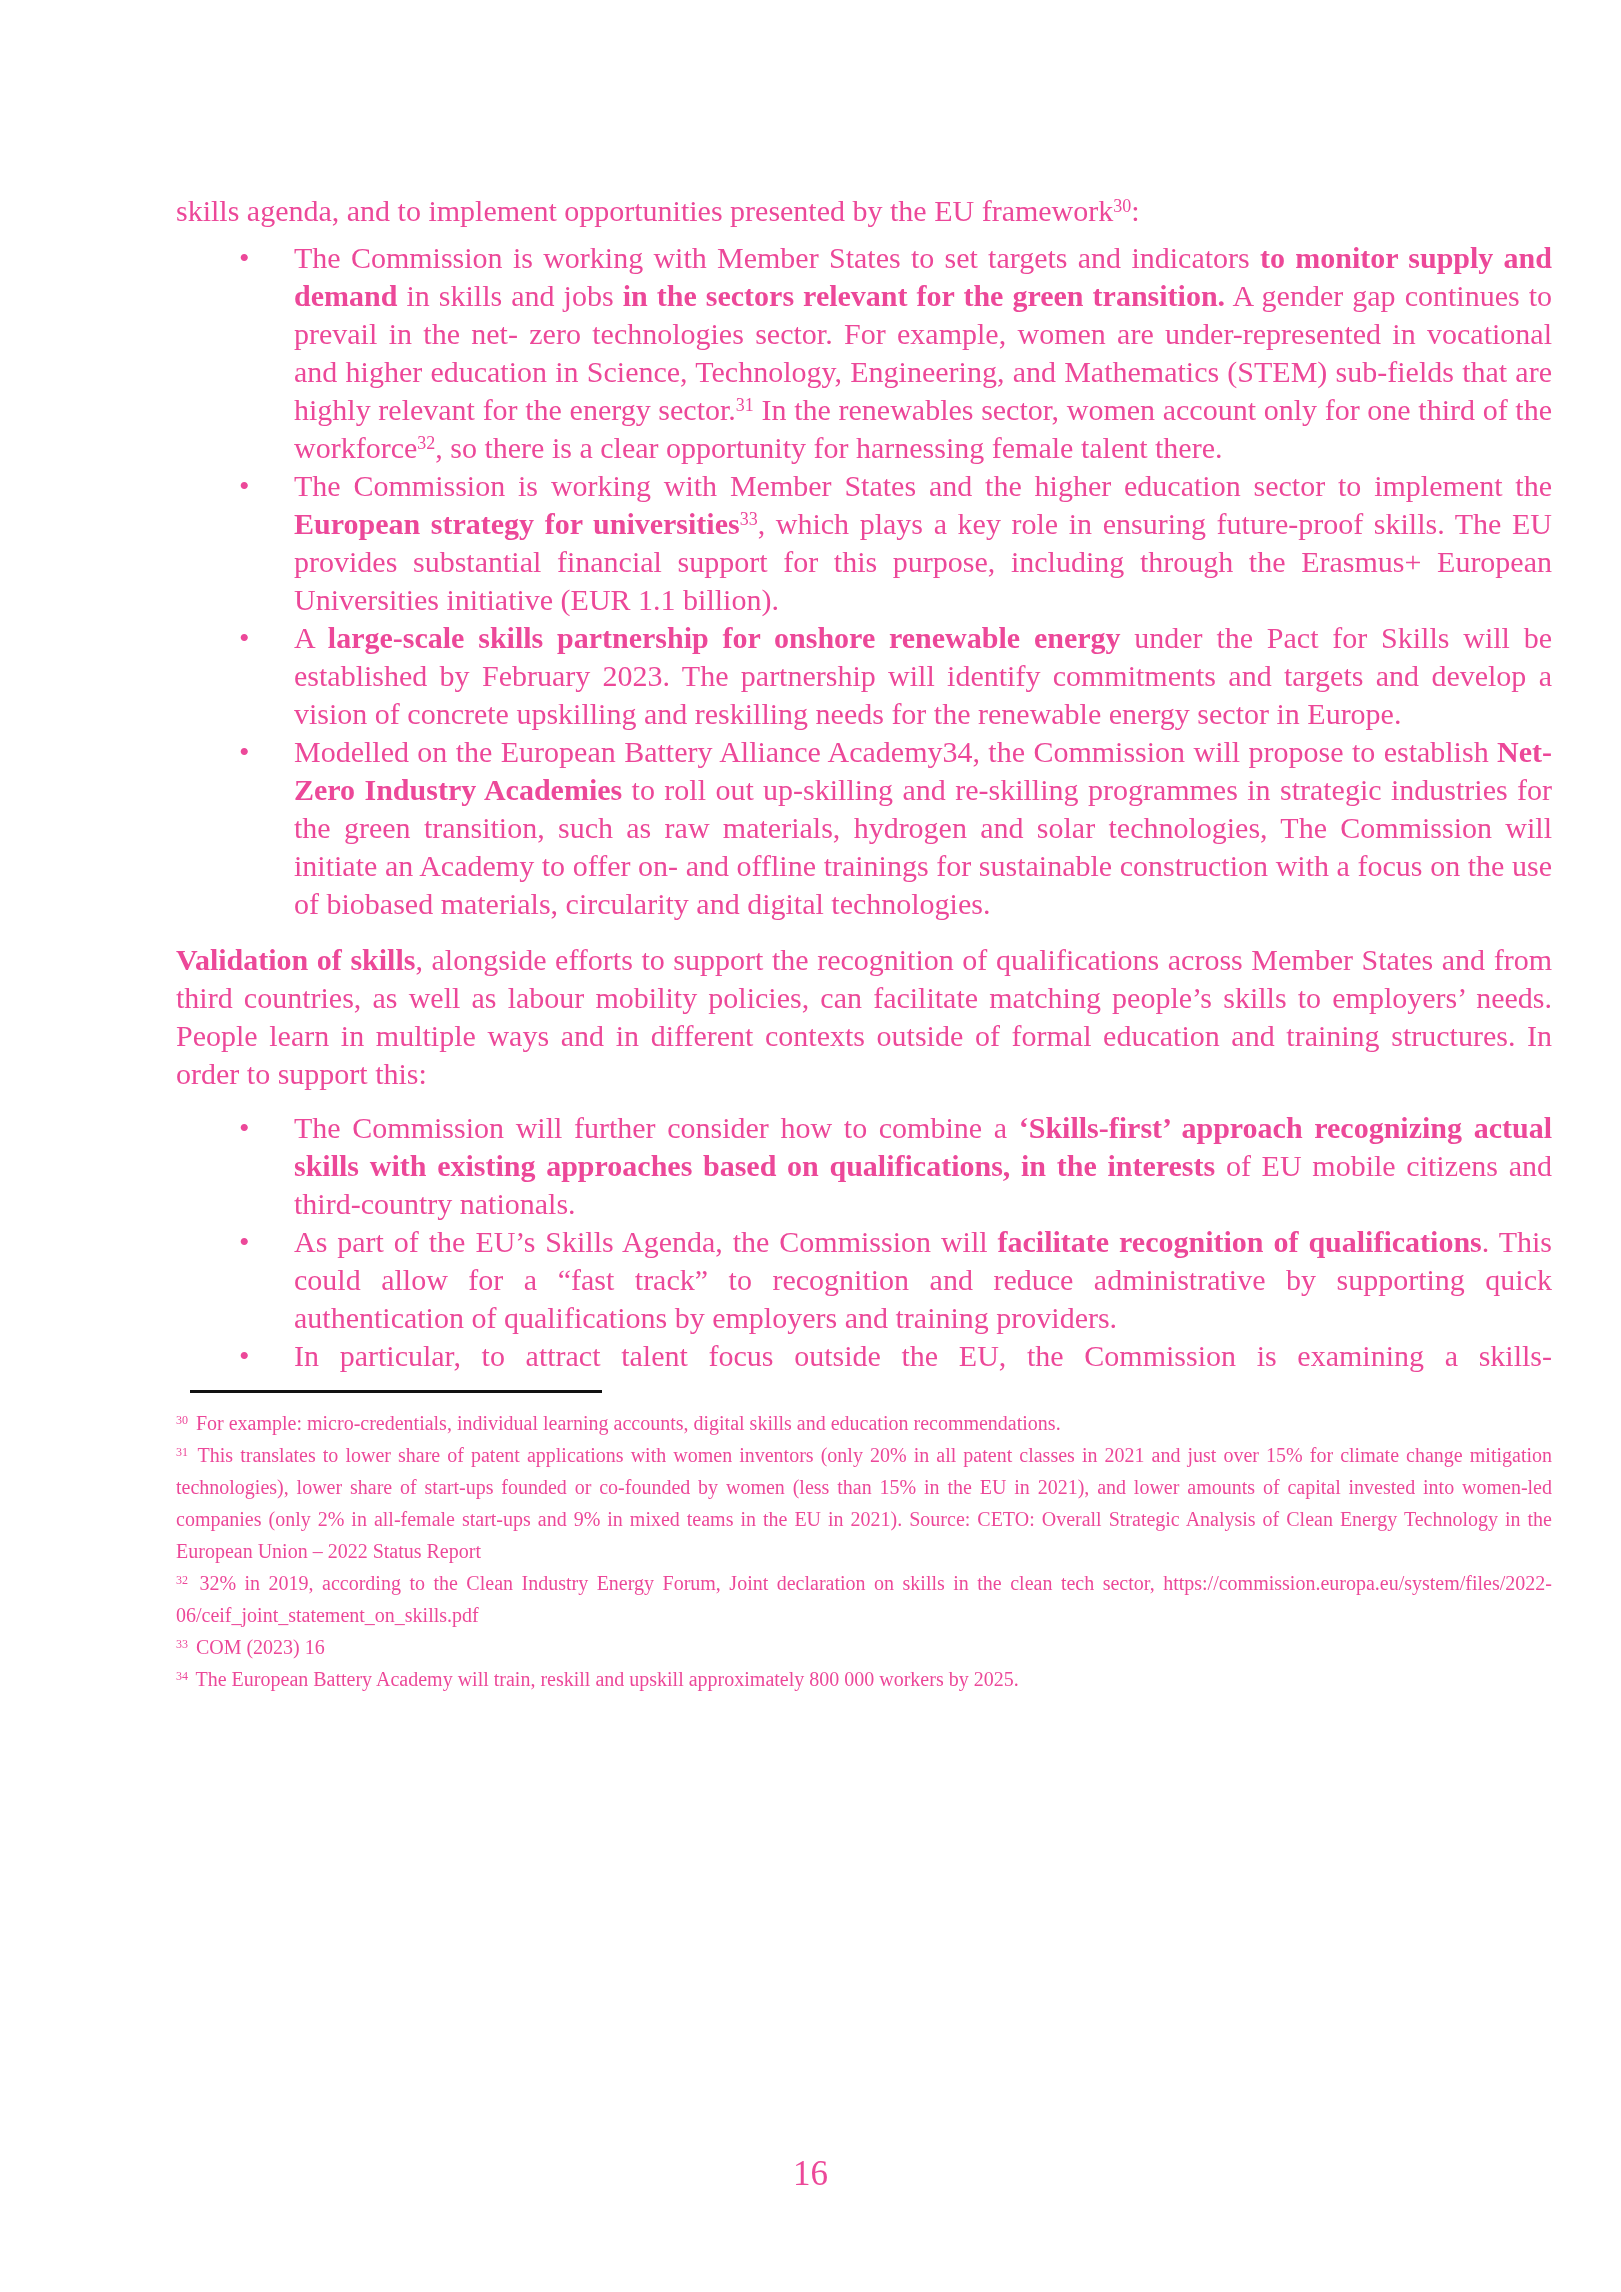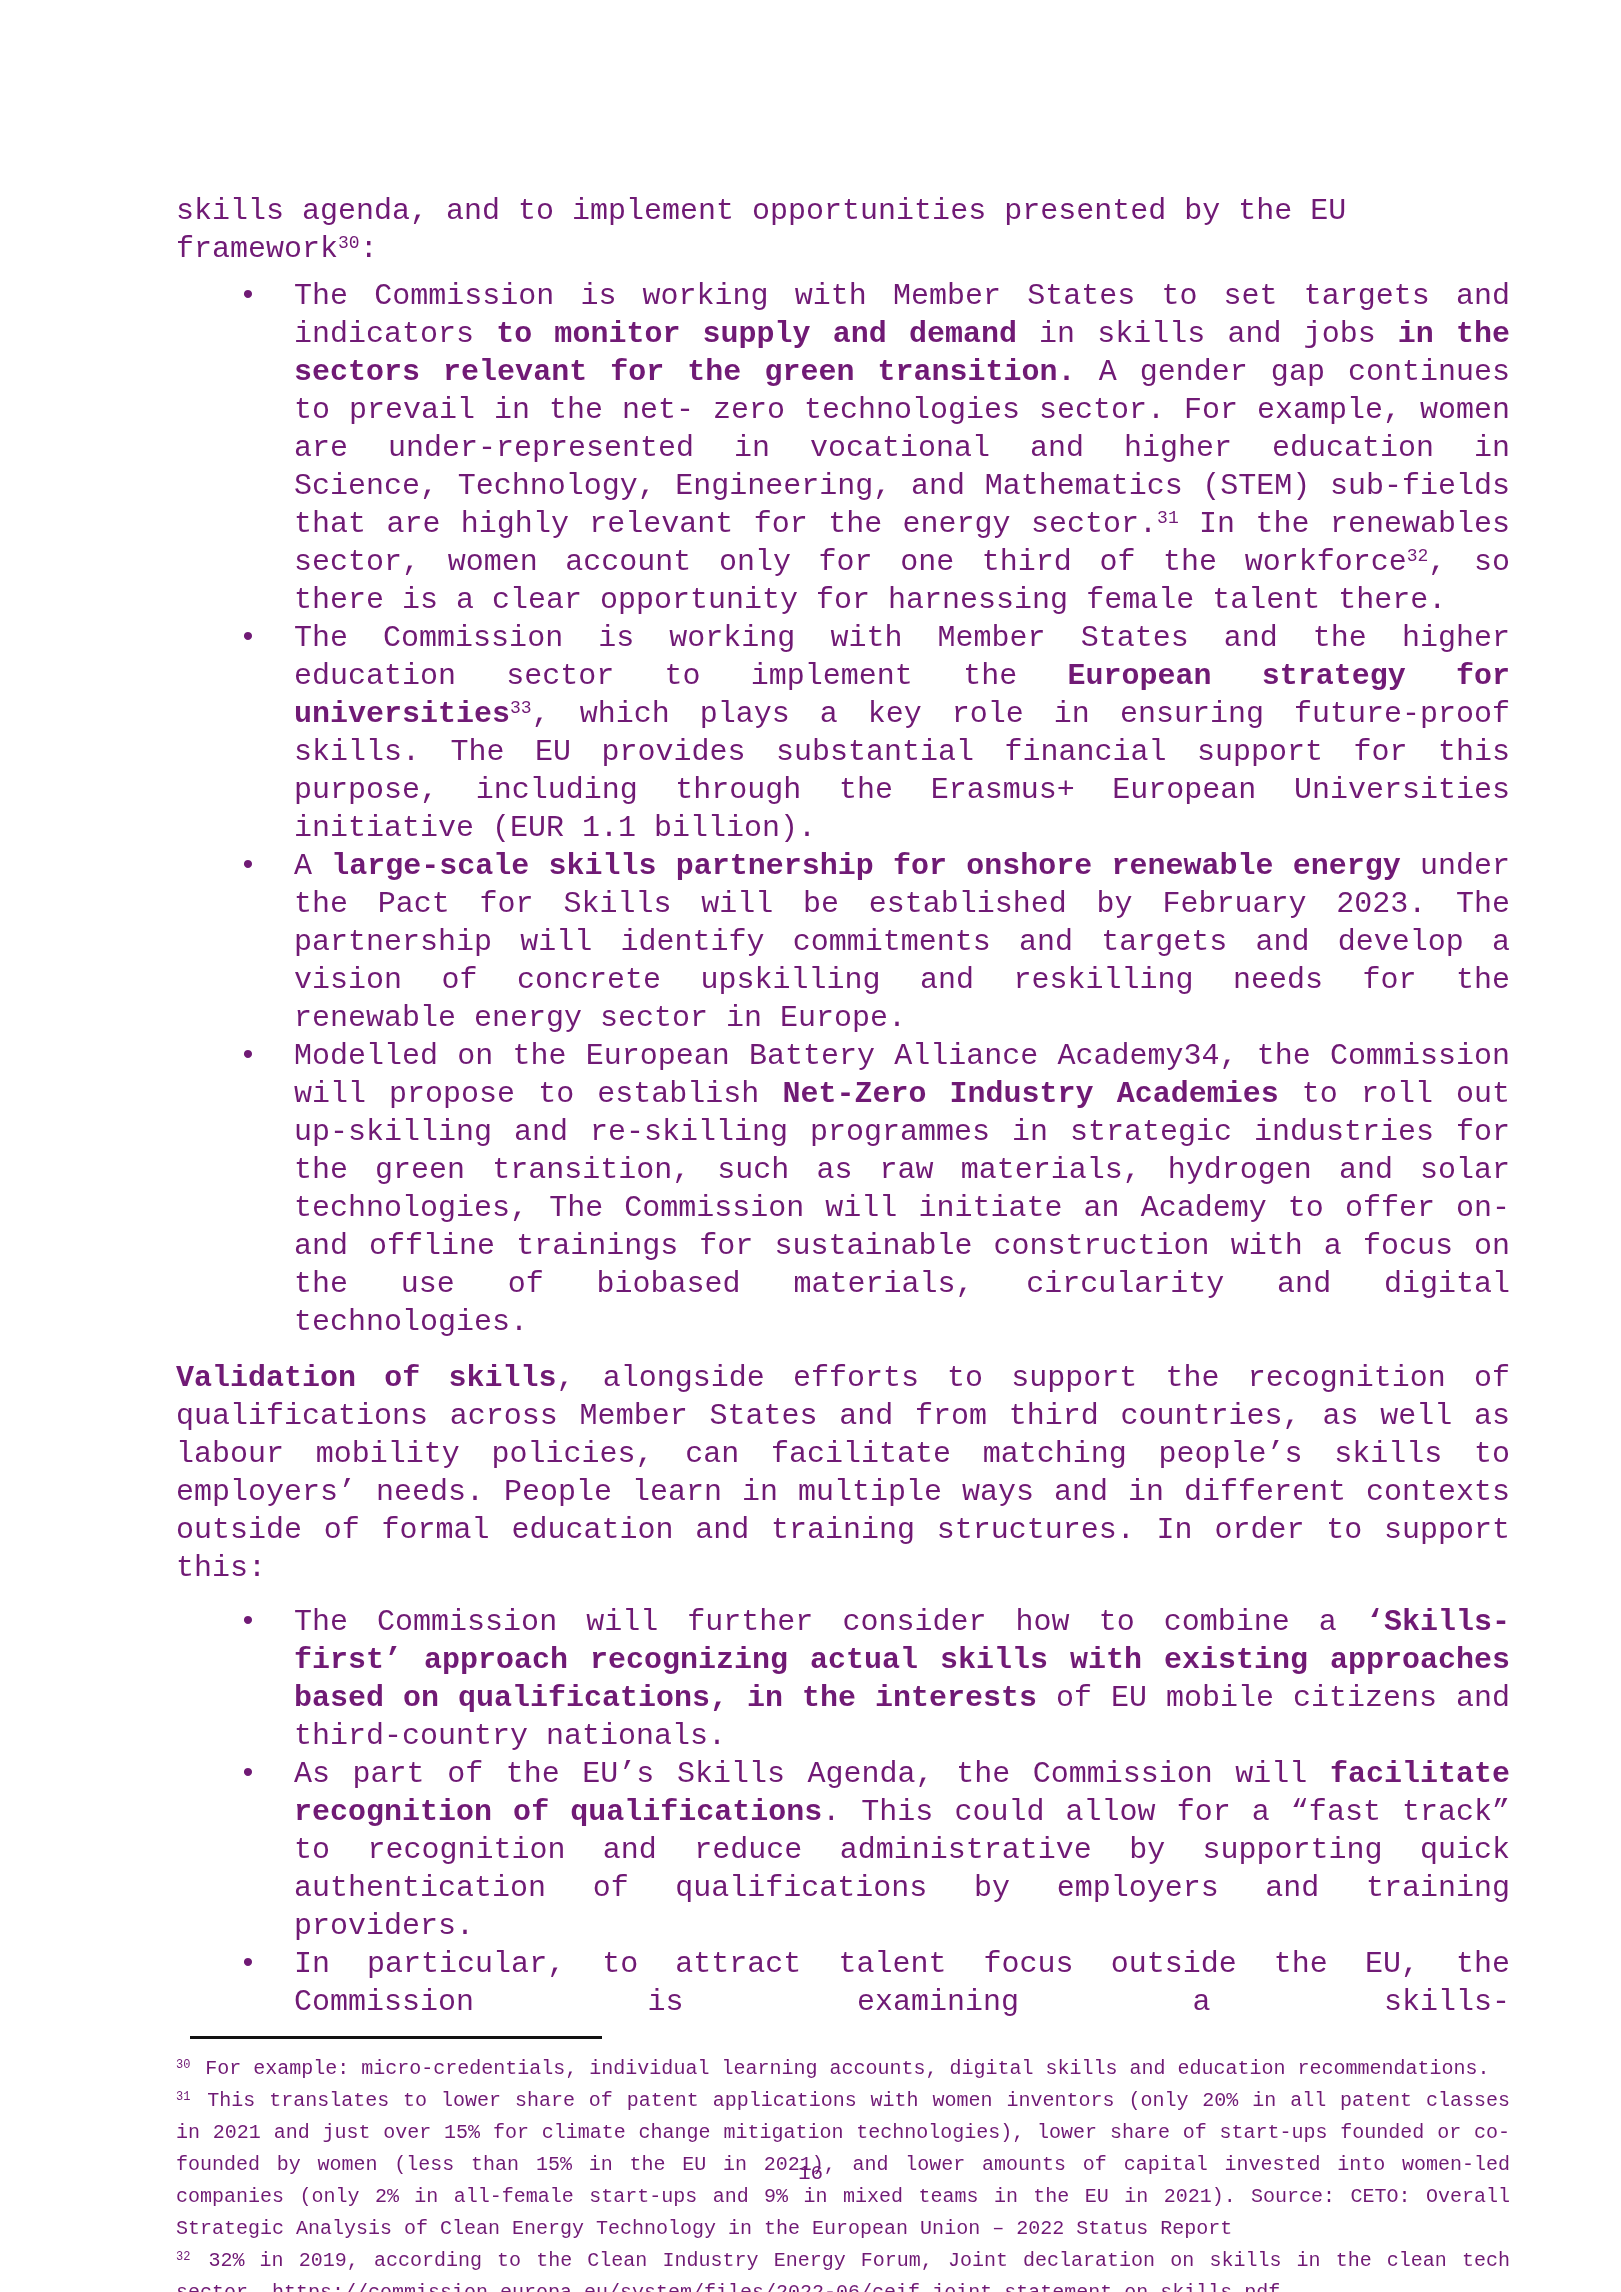--- a/index.html
+++ b/index.html
@@ -6,25 +6,25 @@
     margin: 0;
     padding: 0;
     background: #ffffff;
   }
   .page {
     position: relative;
     width: 1621px;
     height: 2293px;
     box-sizing: border-box;
     background: #ffffff;
-    color: #701a75;
-    font-family: Liberation Mono, monospace;
+    color: #ec4899;
+    font-family: Liberation Serif, serif;
     font-size: 30px;
     line-height: 38px;
-    padding: 192px 111px 0 176px;
+    padding: 192px 69px 0 176px;
     overflow: hidden;
     text-align: justify;
   }
   .intro {
     margin: 0;
     text-align: left;
   }
   ul.blist {
     list-style: none;
     margin: 9px 0 0 0;
@@ -70,21 +70,21 @@
     line-height: 32px;
     text-align: justify;
   }
   .footnotes p.fn sup { margin-right: 2.9px; }
   .page-number {
     position: absolute;
     left: 0;
     right: 0;
     top: 2156px;
     text-align: center;
-    font-size: 21px;
+    font-size: 35px;
     line-height: 35px;
   }
 </style>
 </head>
 <body>
 
 <div class="page">
 
   <p class="intro"><span>skills agenda, and to implement opportunities presented by the EU framework</span><sup>30</sup><span>:</span></p>
 

